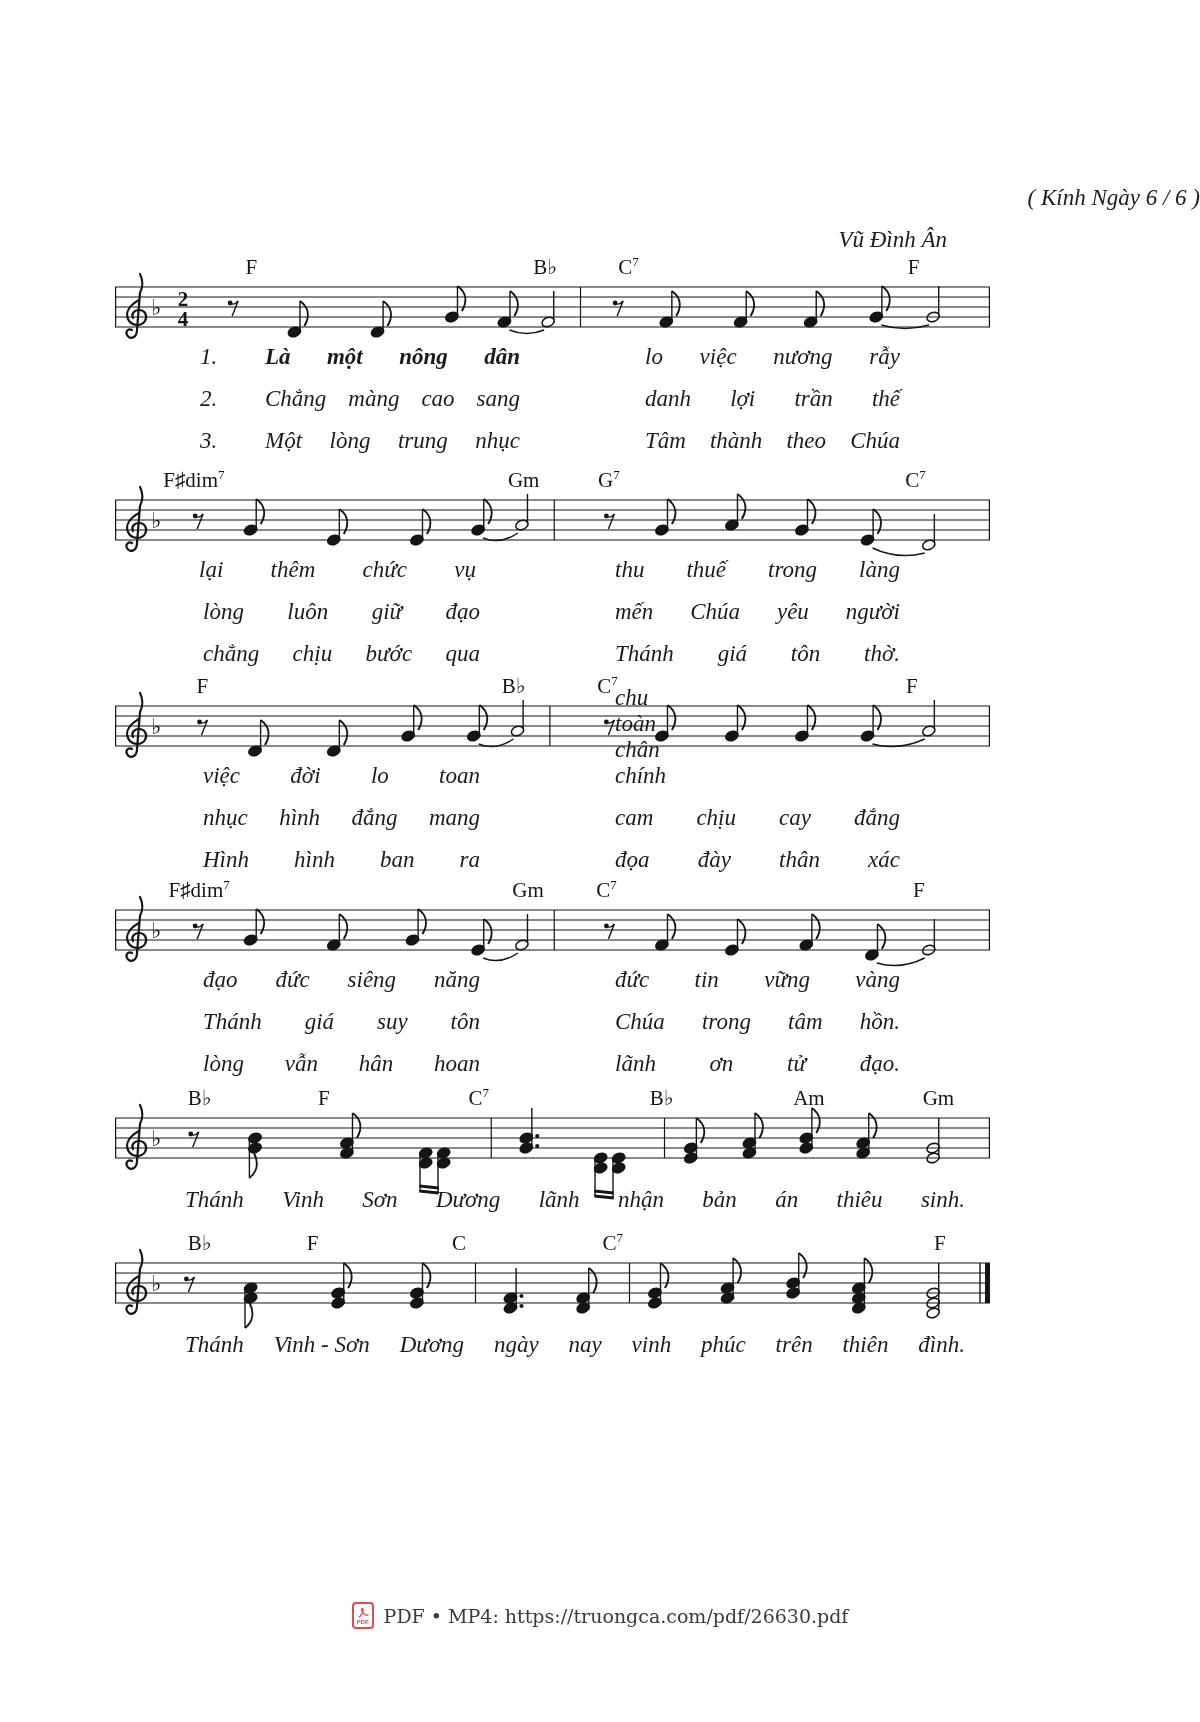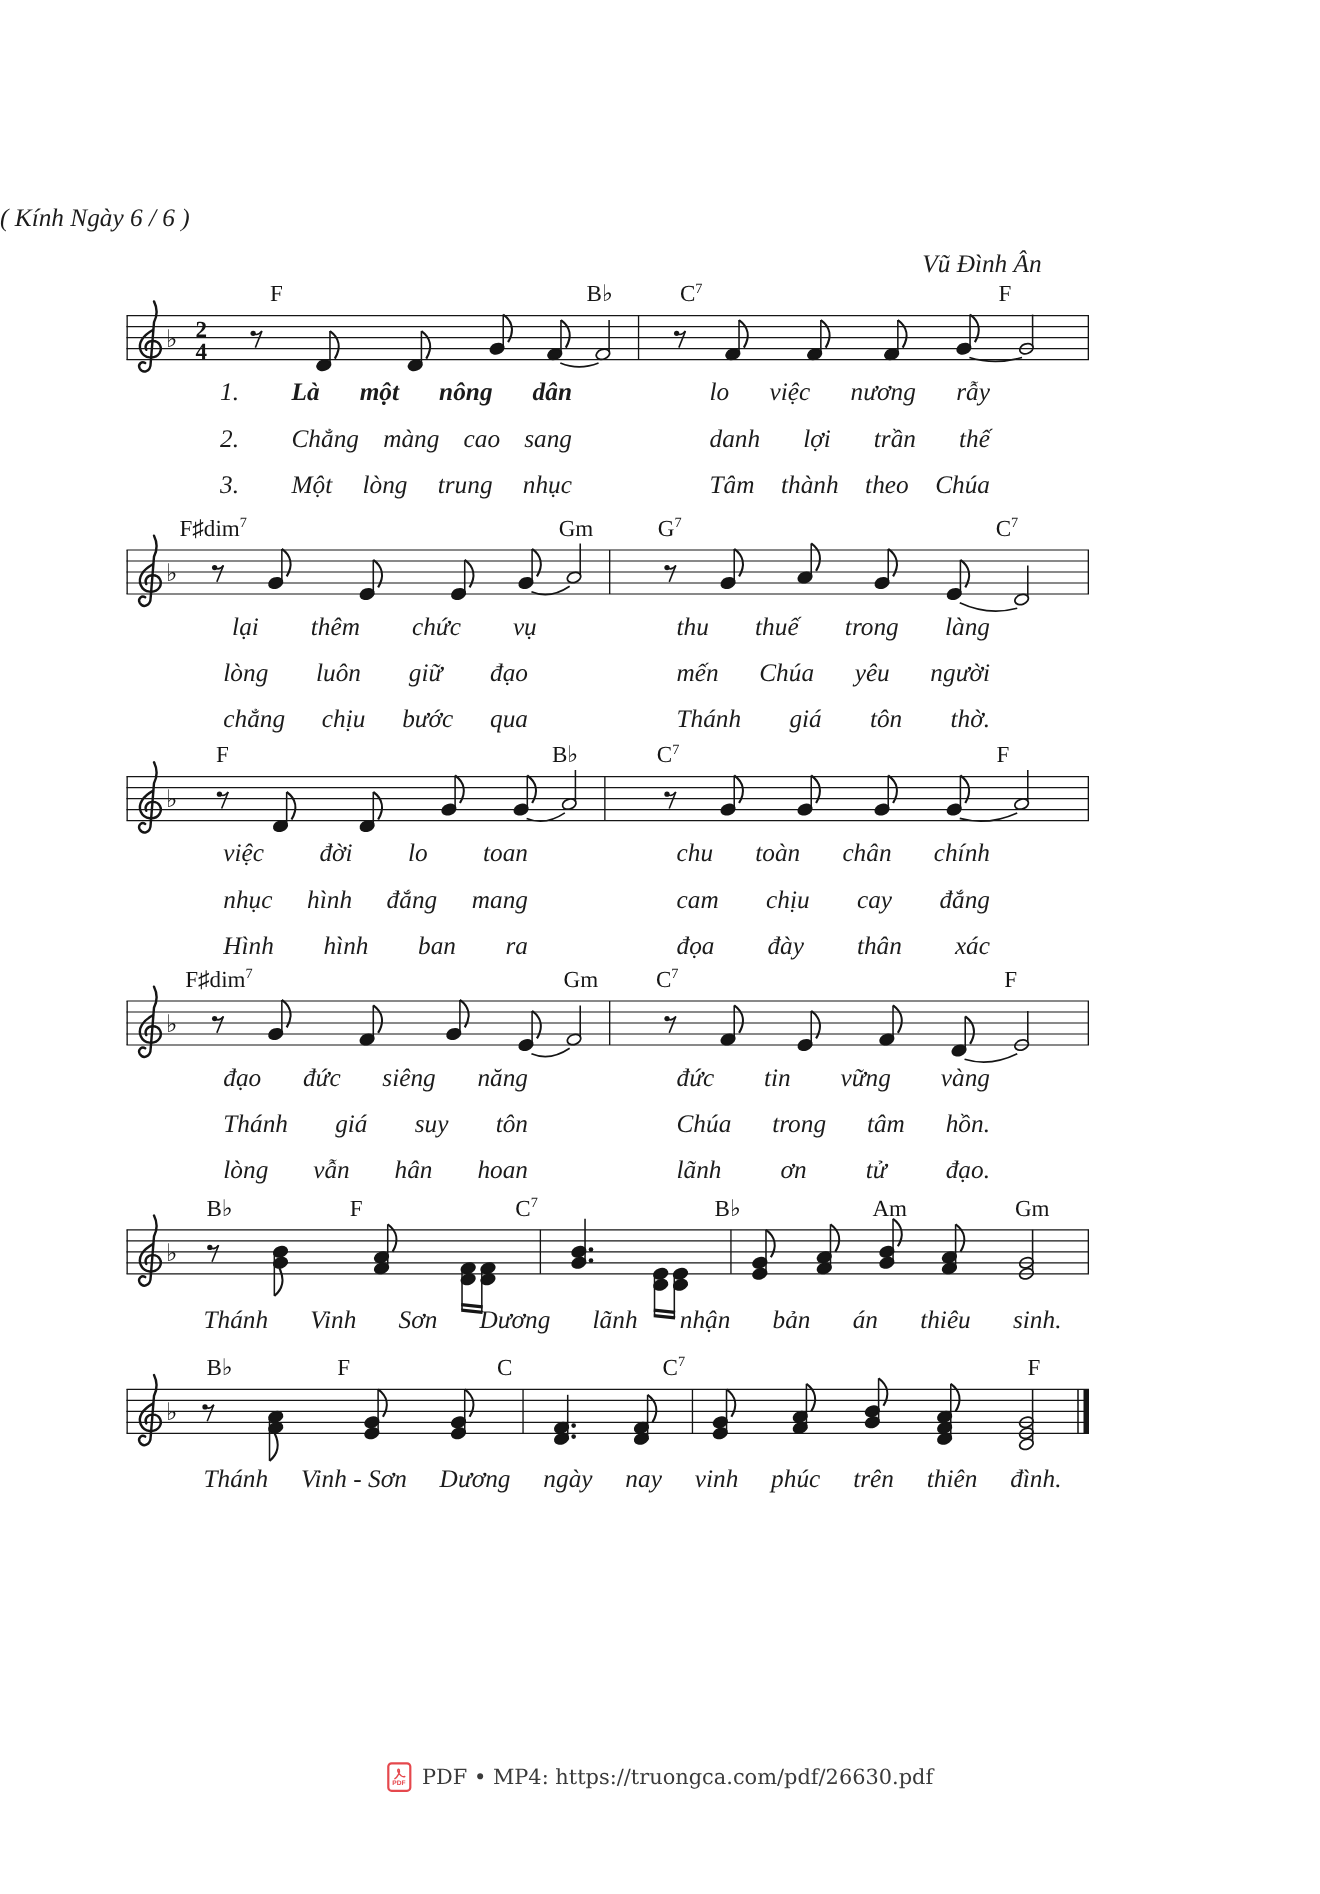--- a/index.html
+++ b/index.html
@@ -1,21 +1,21 @@
 <!DOCTYPE html>
 <html><head>
 <meta charset="utf-8">
 <style>
   html,body{margin:0;padding:0;background:#ffffff;}
   body{width:1200px;height:1722px;position:relative;font-family:"Liberation Serif","DejaVu Serif",serif;color:#111;}
   .page{position:absolute;left:0;top:0;width:1200px;height:1722px;background:#fff;overflow:hidden;}
 
   .title{position:absolute;top:110px;left:0;width:100%;text-align:center;
          font-size:38px;font-weight:700;letter-spacing:1px;color:#151515;}
-  .subtitle{position:absolute;top:185px;left:0;width:100%;text-align:left;
+  .subtitle{position:absolute;top:185px;left:0;width:100%;text-align:right;
             font-style:italic;font-size:23px;color:#1c1c1c;}
   .composer{position:absolute;top:227px;right:253px;font-style:italic;font-size:23px;color:#1c1c1c;}
 
   .system{position:absolute;left:115px;width:875px;}
   .chords{position:relative;height:28px;}
   .chord{position:absolute;bottom:-2px;font-size:21px;white-space:nowrap;
          font-family:"Liberation Serif","DejaVu Sans",serif;color:#151515;}
   .chord sup{font-size:13px;line-height:0;}
   svg.staff{display:block;overflow:visible;}
 
@@ -253,21 +253,21 @@
           </g>
           <path d="M 757.5 57 Q 783.125 69 809.75 62" stroke="#151515" stroke-width="1.5" fill="none"></path>
           <g>
             <ellipse cx="813.75" cy="54" rx="6.3" ry="4.4" transform="rotate(-20 813.75 54)" fill="none" stroke="#151515" stroke-width="1.6"></ellipse>
             <line x1="819.35" y1="52" x2="819.35" y2="23" stroke="#151515" stroke-width="1.4"></line>
           </g>
           <line x1="874.4" y1="9" x2="874.4" y2="49" stroke="#151515" stroke-width="1.2"></line>
         </svg>
         <div class="lyrics">
           <div class="lyric-row first">
-            <span class="lw" style="left: 96px; width: 277px; font-style: italic;">
+            <span class="lw" style="left: 84px; width: 277px; font-style: italic;">
               <span>lại</span>
               <span>thêm</span>
               <span>chức</span>
               <span>vụ</span>
             </span>
             <span class="rw" style="left: 500px; width: 285px;">
               <span>thu</span>
               <span>thuế</span>
               <span>trong</span>
               <span>làng</span>
@@ -386,21 +386,21 @@
           <line x1="874.4" y1="9" x2="874.4" y2="49" stroke="#151515" stroke-width="1.2"></line>
         </svg>
         <div class="lyrics">
           <div class="lyric-row first">
             <span class="lw" style="left: 88px; width: 277px;">
               <span>việc</span>
               <span>đời</span>
               <span>lo</span>
               <span>toan</span>
             </span>
-            <span class="rw" style="left: 500px; width: 285px;">
+            <span class="rw" style="left: 500px; width: 285px; flex-direction: column;">
               <span>chu</span>
               <span>toàn</span>
               <span>chân</span>
               <span>chính</span>
             </span>
           </div>
           <div class="lyric-row">
             <span class="lw" style="left: 88px; width: 277px;">
               <span>nhục</span>
               <span>hình</span>

